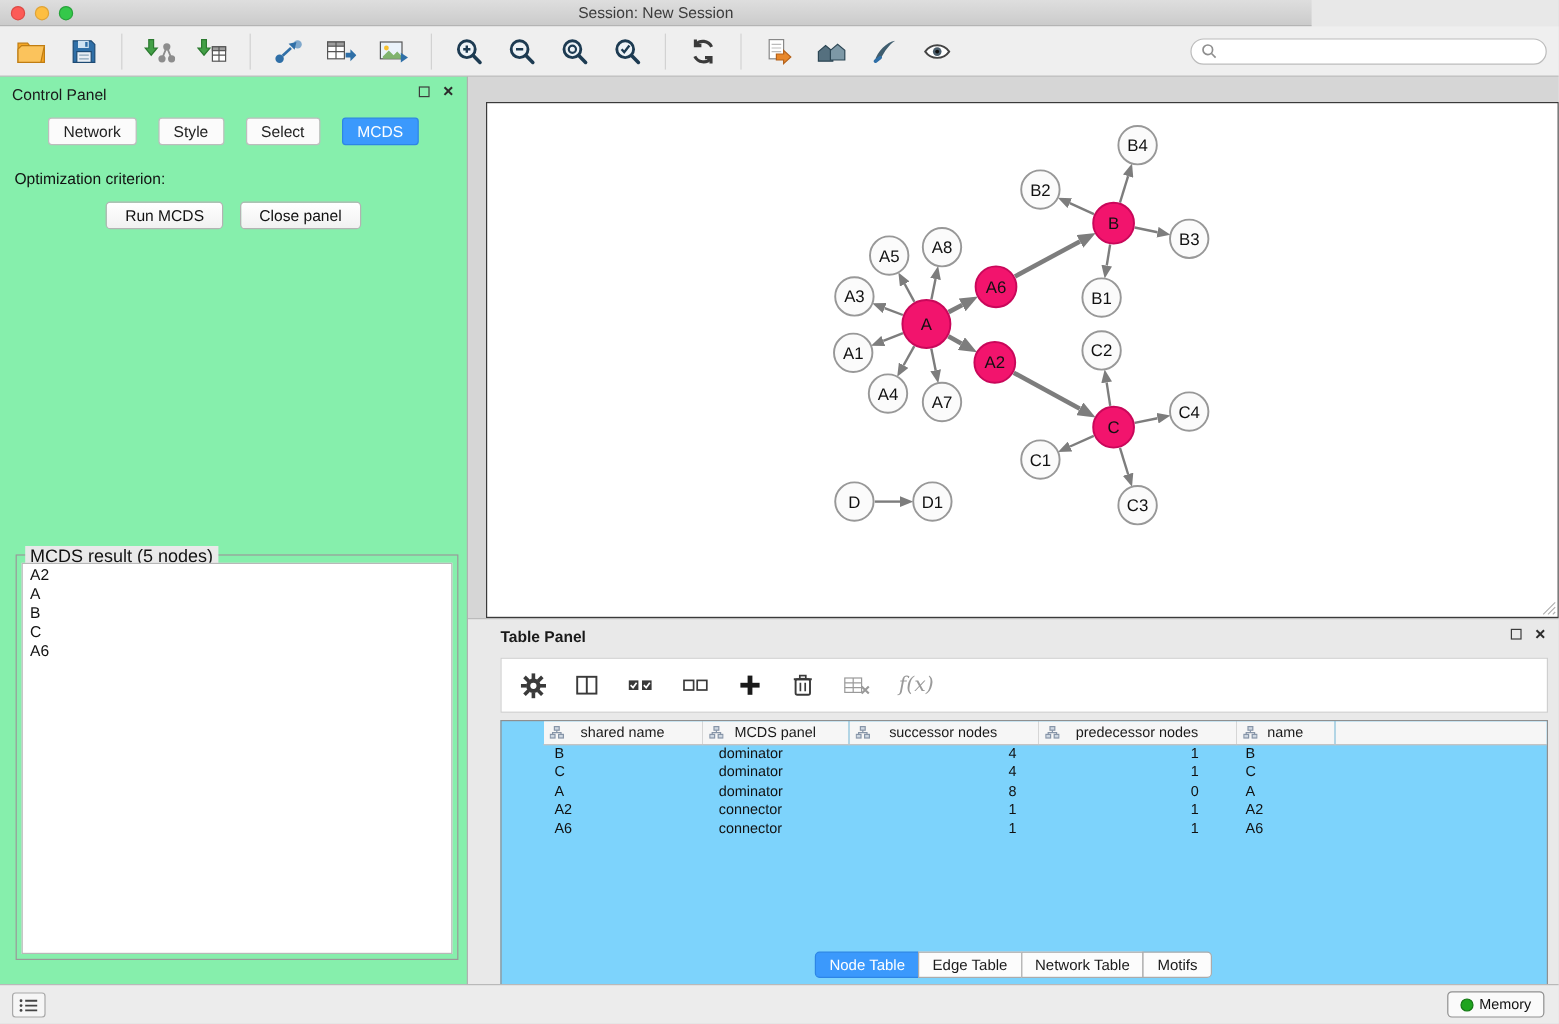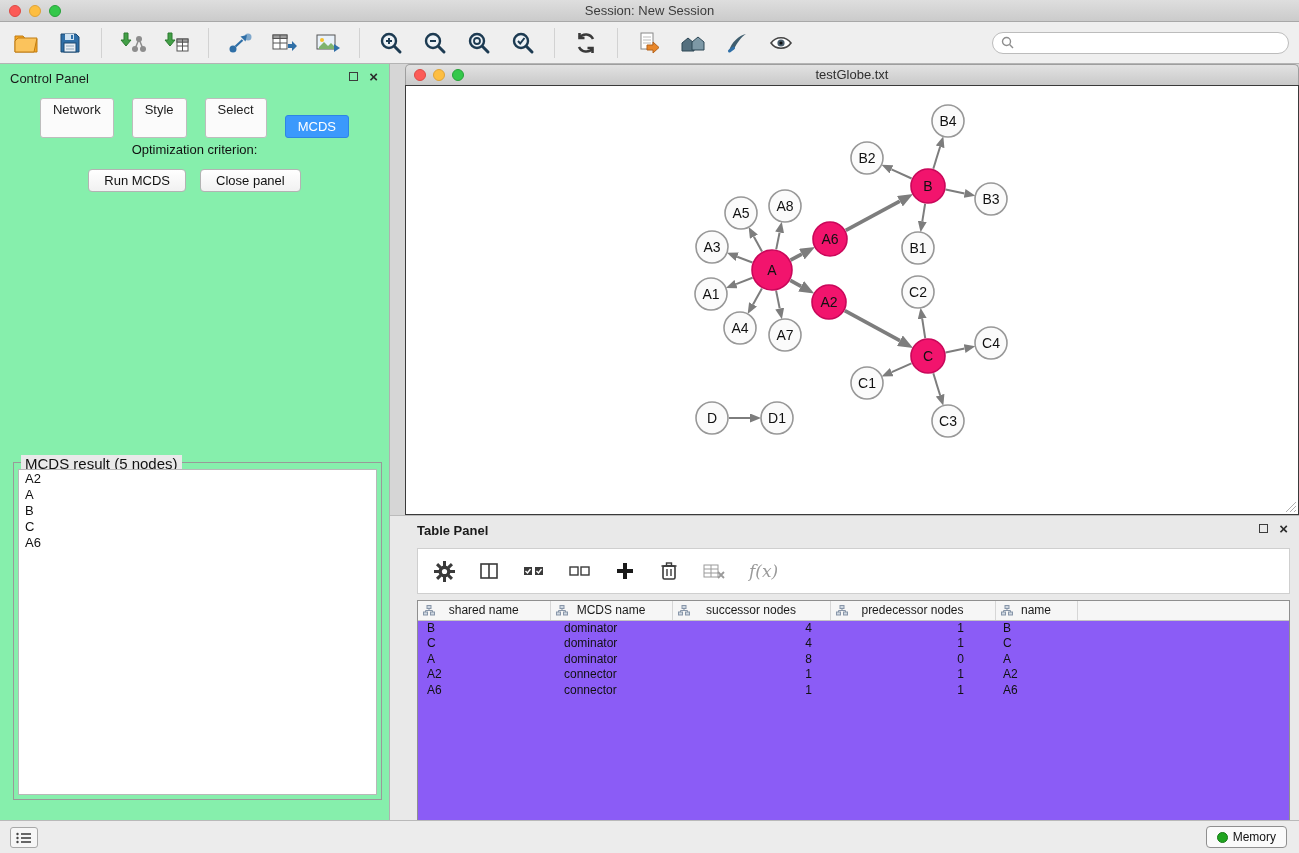--- a/index.html
+++ b/index.html
@@ -3,21 +3,21 @@
 <meta charset="utf-8">
 <style>
   * { box-sizing: border-box; }
   html,body { margin:0; padding:0; }
   body {
     width:1299px; height:853px; position:relative; overflow:hidden;
     font-family:"Liberation Sans", sans-serif; background:#e8e8e8;
     -webkit-font-smoothing:antialiased;
   }
   
-  .titlebar { position:absolute; top:0; left:0; width:1299px; height:22px;
+  .titlebar { position:absolute; top:0; left:0; width:1093px; height:22px;
     background:linear-gradient(#dedede,#cbcbcb); border-bottom:1px solid #a8a8a8; }
   .tb-title { text-align:center; font-size:13px; line-height:21px; color:#3c3c3c; }
   .lights { position:absolute; left:9px; top:5px; display:flex; gap:8px; }
   .light { width:12px; height:12px; border-radius:50%; display:inline-block; }
   .light.red { background:#fc5b57; border:1px solid #dd4a45; }
   .light.yellow { background:#fdbe41; border:1px solid #dfa337; }
   .light.green { background:#34c84a; border:1px solid #27a23a; }
   
   .toolbar { position:absolute; top:22px; left:0; width:1299px; height:42px;
     background:#efefef; border-bottom:1px solid #b4b4b4;
@@ -33,22 +33,22 @@
   .control-panel { position:absolute; left:0; top:0; width:390px; height:756px;
     background:#86efac; border-right:1px solid #b0b0b0; }
   .panel-header { height:28px; position:relative; }
   .panel-title { position:absolute; left:10px; top:7px; font-size:13px; color:#1a1a1a; }
   .panel-ctrls { position:absolute; right:11px; top:8px; display:flex; gap:11px; align-items:center; }
   .float-btn { width:9px; height:9px; border:1.5px solid #3c3c3c; display:inline-block; }
   .x-btn { font-size:15px; font-weight:bold; color:#2c2c2c; line-height:9px; }
   .ctab-row { display:flex; justify-content:center; gap:18px; margin-top:6px; }
   .ctab { font-size:13px; padding:3px 12px; border:1px solid #bdbdbd; background:#fbfbfb;
     border-radius:3px; color:#222; }
-  .ctab.active { background:#3b99fc; border-color:#2d85e5; color:#fff;margin-top:17px; }
-  .opt-label { text-align:center; font-size:13px; margin-top:4px; color:#111; }
+  .ctab.active { background:#3b99fc; border-color:#2d85e5; color:#fff; }
+  .opt-label { text-align:left; font-size:13px; margin-top:20px; color:#111;padding-left:12px; }
   .dropdown { margin:9px auto 0; width:312px; height:23px; border:1px solid #b3b3b3;
     border-radius:4px; background:#fff; position:relative; }
   .dd-text { font-size:13px; line-height:21px; padding-left:8px; display:block;
     white-space:nowrap; overflow:hidden; padding-right:22px; }
   .dd-stepper { position:absolute; right:-1px; top:-1px; bottom:-1px; width:20px;
     background:linear-gradient(#6caef9,#2d7ef0); border:1px solid #2d7ef0;
     border-radius:0 4px 4px 0; display:flex; align-items:center; justify-content:center; }
   .btn-row { display:flex; justify-content:center; gap:14px; margin-top:12px; }
   .mac-btn { font-family:inherit; font-size:13px; height:23px; padding:0 15px;
     border:1px solid #b3b3b3; border-radius:4px; background:linear-gradient(#ffffff,#f1f1f1); color:#111; }
@@ -73,21 +73,21 @@
   
   .table-panel { position:absolute; left:0; top:451px; width:909px; height:305px;
     background:#e9e9e9; border-top:1px solid #bbbbbb; }
   .table-panel .panel-title { left:27px;font-weight:bold; }
   .tp-toolbar { position:absolute; left:27px; right:9px; top:32px; height:46px;
     background:#fff; border:1px solid #cfcfcf; display:flex; align-items:center;
     gap:24px; padding:0 16px; }
   .tp-ic { display:flex; align-items:flex-start; justify-content:center; }
   .fx { font-family:"DejaVu Serif", serif; font-style:italic; font-size:17px; color:#9a9a9a; }
   .tp-tablewrap { position:absolute; left:27px; right:9px; top:84px; height:235px;
-    background:#8b5cf6; border:1px solid #8f8f8f; overflow:hidden; }
+    background:#7dd3fc; border:1px solid #8f8f8f; overflow:hidden;padding-left:35px; }
   table { border-collapse:collapse; table-layout:fixed; width:100%; font-size:12px; }
   thead th { height:19px; background:#f6f6f6; border-bottom:1px solid #c4c4c4;
     border-right:1px solid #d6d6d6; font-weight:normal; position:relative; color:#1a1a1a; }
   thead th.filler { border-right:none; }
   th .cicon { position:absolute; left:5px; top:4px; }
   tbody td { height:15.5px; line-height:15.5px; padding:0; color:#111;
     white-space:nowrap; overflow:hidden; }
   td.c0 { padding-left:9px; }
   td.c1 { padding-left:14px; }
   td.c2 { text-align:right; padding-right:18px; }
@@ -292,28 +292,20 @@
             <div>B</div>
             <div>C</div>
             <div>A6</div>
           </div>
       </div>
     </div>
 
     <div class="workspace">
 
       <div class="net-window">
-        <div class="nw-titlebar">
-          <div class="nw-lights">
-            <span class="light red"></span>
-            <span class="light yellow"></span>
-            <span class="light green"></span>
-          </div>
-          <div class="nw-title">testGlobe.txt</div>
-        </div>
         <div class="nw-canvas">
           <svg class="network-svg" viewBox="0 0 892 428" preserveAspectRatio="xMidYMid meet">
               <defs>
                 <marker id="arr" markerUnits="userSpaceOnUse" markerWidth="11" markerHeight="9" refX="0" refY="4.5" orient="auto">
                   <path d="M0 0 L11 4.5 L0 9 Z" fill="#7d7d7d"></path>
                 </marker>
                 <marker id="arrBig" markerUnits="userSpaceOnUse" markerWidth="15" markerHeight="12" refX="0" refY="6" orient="auto">
                   <path d="M0 0 L15 6 L0 12 Z" fill="#7d7d7d"></path>
                 </marker>
               </defs>
@@ -516,21 +508,21 @@
                         <rect x="4" y="0.5" width="4" height="3" fill="#cfd8e2" stroke="#8795a8"></rect>
                         <rect x="0.5" y="7" width="4" height="3" fill="#cfd8e2" stroke="#8795a8"></rect>
                         <rect x="7.5" y="7" width="4" height="3" fill="#cfd8e2" stroke="#8795a8"></rect>
                         <path d="M6 3.5 V5.5 M2.5 7 V5.5 H9.5 V7" fill="none" stroke="#8795a8"></path>
                       </svg></span><span>shared name</span></th>
                   <th><span class="cicon"><svg width="12" height="11" viewBox="0 0 12 11">
                         <rect x="4" y="0.5" width="4" height="3" fill="#cfd8e2" stroke="#8795a8"></rect>
                         <rect x="0.5" y="7" width="4" height="3" fill="#cfd8e2" stroke="#8795a8"></rect>
                         <rect x="7.5" y="7" width="4" height="3" fill="#cfd8e2" stroke="#8795a8"></rect>
                         <path d="M6 3.5 V5.5 M2.5 7 V5.5 H9.5 V7" fill="none" stroke="#8795a8"></path>
-                      </svg></span><span>MCDS name</span></th>
+                      </svg></span><span>MCDS panel</span></th>
                   <th><span class="cicon"><svg width="12" height="11" viewBox="0 0 12 11">
                         <rect x="4" y="0.5" width="4" height="3" fill="#cfd8e2" stroke="#8795a8"></rect>
                         <rect x="0.5" y="7" width="4" height="3" fill="#cfd8e2" stroke="#8795a8"></rect>
                         <rect x="7.5" y="7" width="4" height="3" fill="#cfd8e2" stroke="#8795a8"></rect>
                         <path d="M6 3.5 V5.5 M2.5 7 V5.5 H9.5 V7" fill="none" stroke="#8795a8"></path>
                       </svg></span><span>successor nodes</span></th>
                   <th><span class="cicon"><svg width="12" height="11" viewBox="0 0 12 11">
                         <rect x="4" y="0.5" width="4" height="3" fill="#cfd8e2" stroke="#8795a8"></rect>
                         <rect x="0.5" y="7" width="4" height="3" fill="#cfd8e2" stroke="#8795a8"></rect>
                         <rect x="7.5" y="7" width="4" height="3" fill="#cfd8e2" stroke="#8795a8"></rect>
@@ -582,20 +574,26 @@
                   <td class="c0">A6</td>
                   <td class="c1">connector</td>
                   <td class="c2">1</td>
                   <td class="c3">1</td>
                   <td class="c4">A6</td>
                   <td></td>
                 </tr>
               </tbody>
           </table>
         </div>
+        <div class="tp-tabs">
+            <div class="ttab active">Node Table</div>
+            <div class="ttab">Edge Table</div>
+            <div class="ttab">Network Table</div>
+            <div class="ttab">Motifs</div>
+          </div>
       </div>
     </div>
   </div>
 
   <div class="statusbar">
     <span class="sb-left-btn">
         <svg width="16" height="12" viewBox="0 0 16 12">
           <circle cx="1.5" cy="2" r="1.2" fill="#444"></circle>
           <line x1="5" y1="2" x2="15" y2="2" stroke="#444" stroke-width="1.6"></line>
           <circle cx="1.5" cy="6" r="1.2" fill="#444"></circle>

